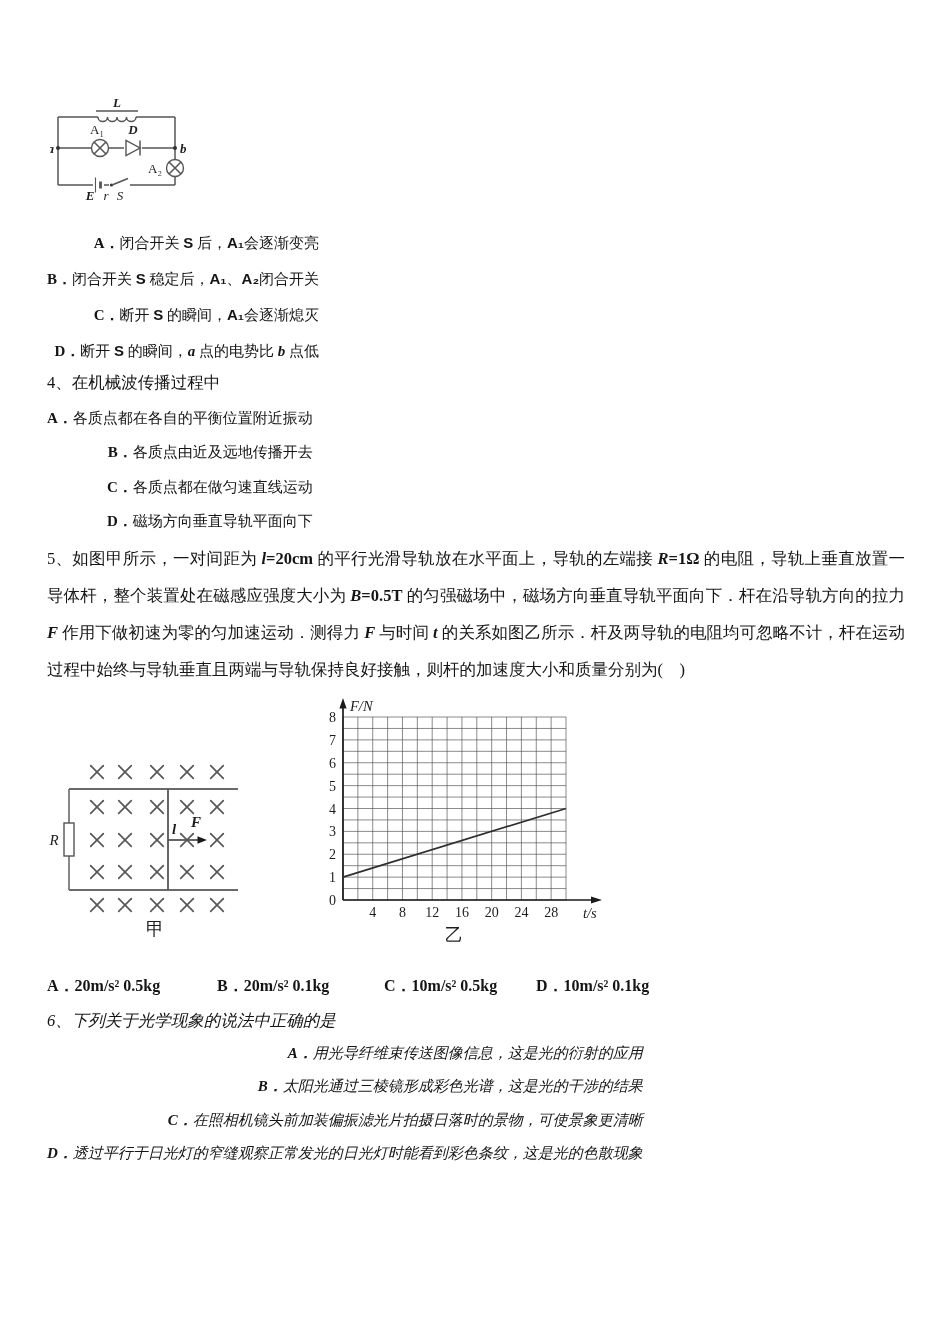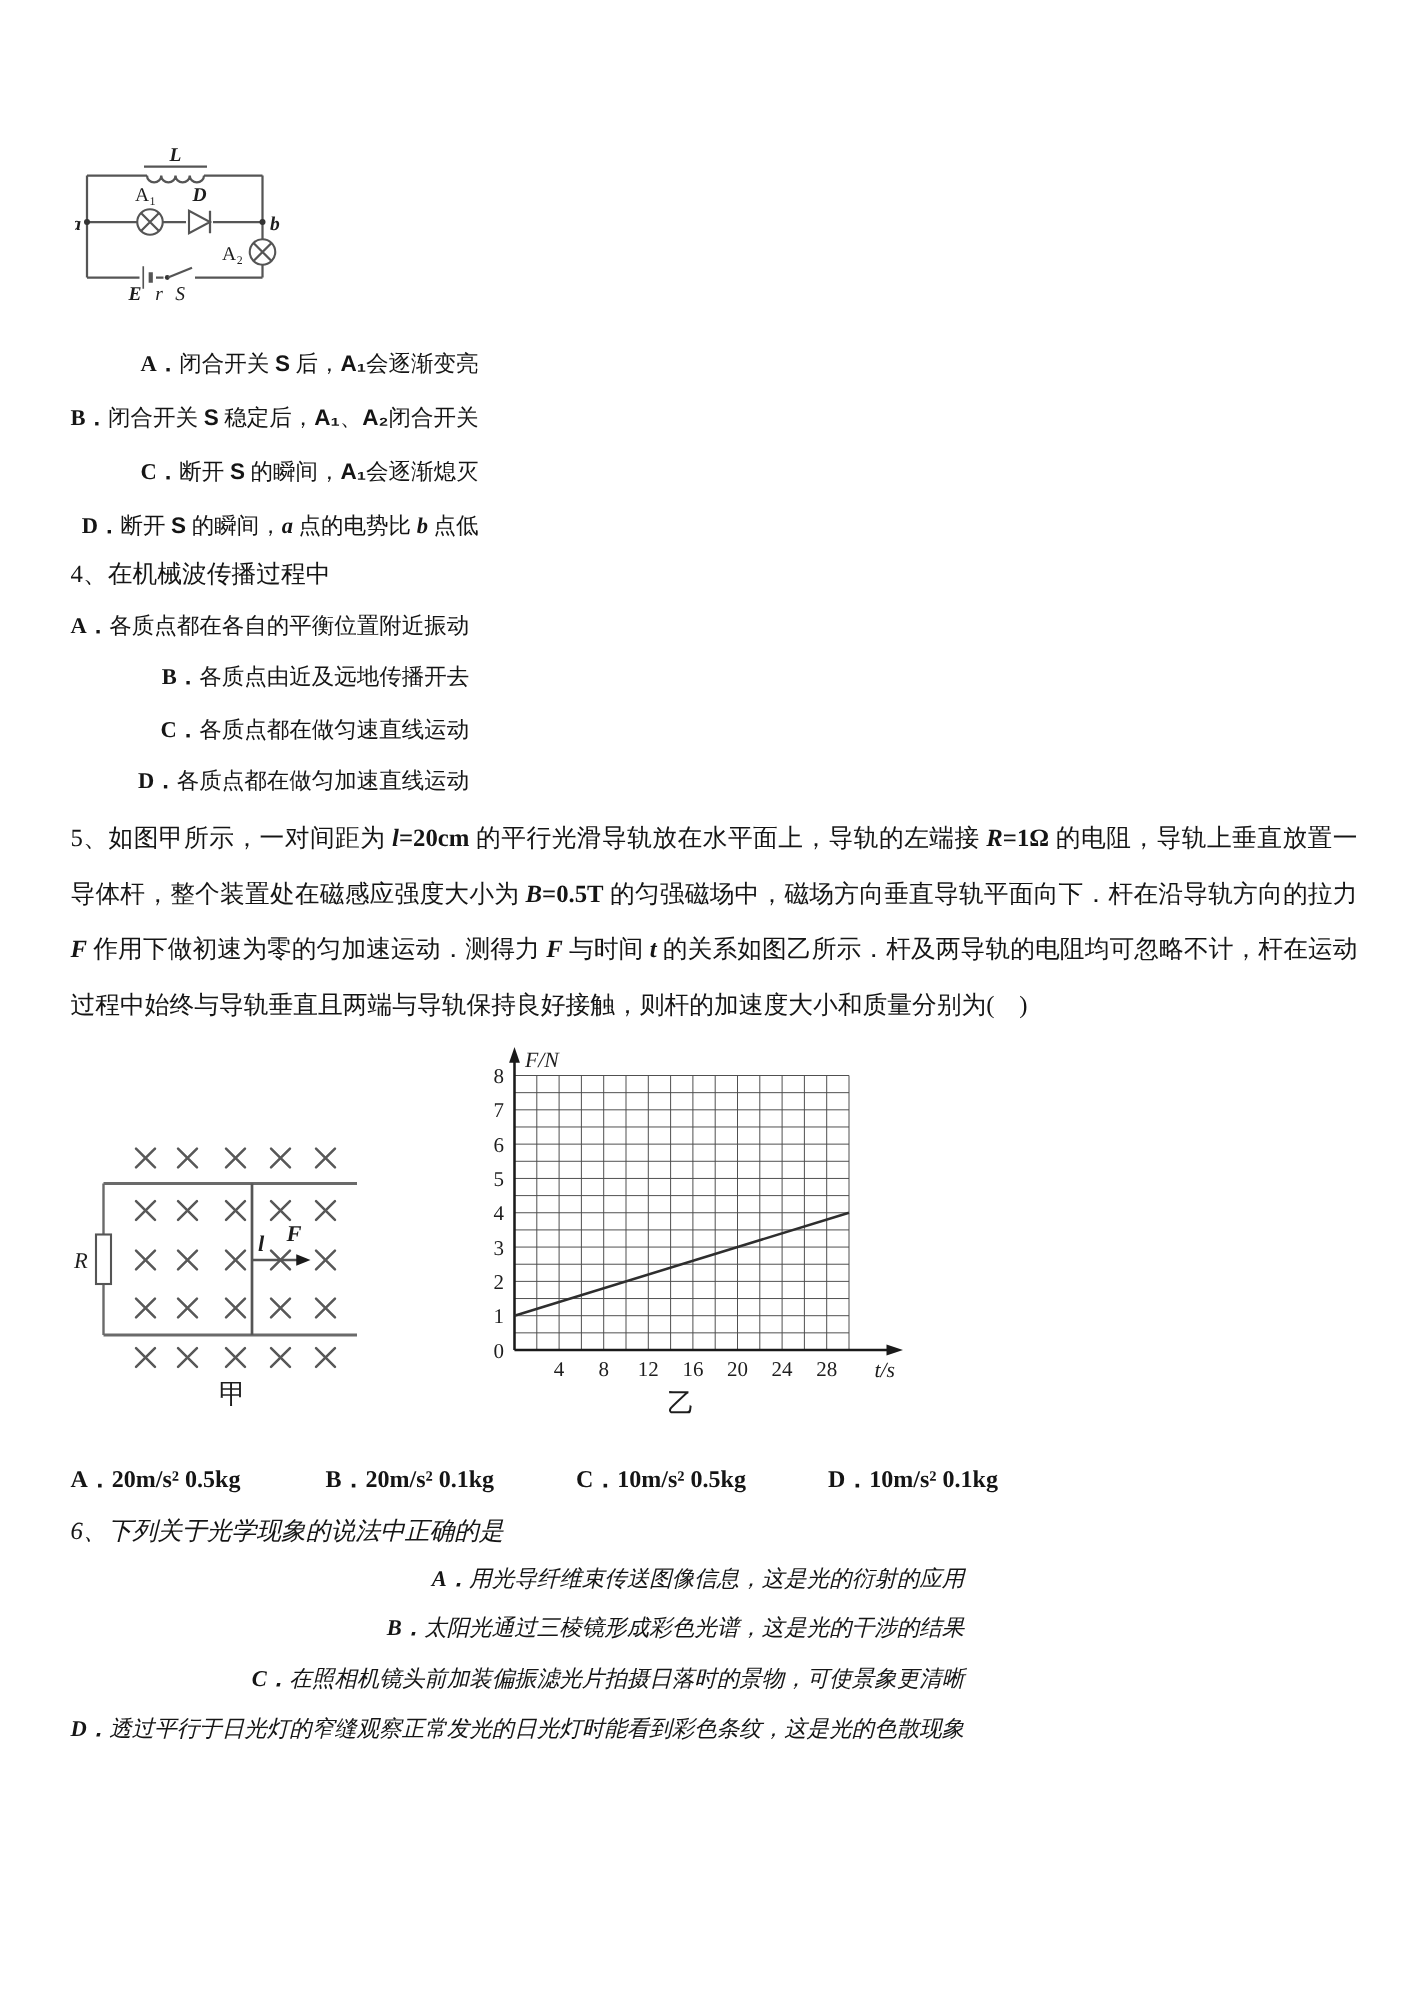--- a/index.html
+++ b/index.html
@@ -98,21 +98,21 @@
     <div class="opt-row"><span class="opt-letter">B．</span><span><span>闭合开关 </span><span class="run-bs">S</span><span> 稳定后，</span><span class="run-bs">A₁</span><span>、</span><span class="run-bs">A₂</span><span>闭合开关</span></span></div>
     <div class="opt-row"><span class="opt-letter">C．</span><span><span>断开 </span><span class="run-bs">S</span><span> 的瞬间，</span><span class="run-bs">A₁</span><span>会逐渐熄灭</span></span></div>
     <div class="opt-row"><span class="opt-letter">D．</span><span><span>断开 </span><span class="run-bs">S</span><span> 的瞬间，</span><span class="run-bi">a</span><span> 点的电势比 </span><span class="run-bi">b</span><span> 点低</span></span></div>
   </div>
 
   <div class="abs" style="left:47px;top:366px;line-height:34.6px;">
     <div class="title-row">4、在机械波传播过程中</div>
     <div class="opt-row"><span class="opt-letter">A．</span><span>各质点都在各自的平衡位置附近振动</span></div>
     <div class="opt-row"><span class="opt-letter">B．</span><span>各质点由近及远地传播开去</span></div>
     <div class="opt-row"><span class="opt-letter">C．</span><span>各质点都在做匀速直线运动</span></div>
-    <div class="opt-row"><span class="opt-letter">D．</span><span>各质点都在做匀加速直线运动</span></div>
+    <div class="opt-row"><span class="opt-letter">D．</span><span>磁场方向垂直导轨平面向下</span></div>
   </div>
 
   <p class="abs stem" style="left:47px;top:540px;width:858px;"><span>5、如图甲所示，一对间距为 </span><span class="run-bi">l</span><span class="run-b">=20cm</span><span> 的平行光滑导轨放在水平面上，导轨的左端接 </span><span class="run-bi">R</span><span class="run-b">=1Ω</span><span> 的电阻，导轨上垂直放置一导体杆，整个装置处在磁感应强度大小为 </span><span class="run-bi">B</span><span class="run-b">=0.5T</span><span> 的匀强磁场中，磁场方向垂直导轨平面向下．杆在沿导轨方向的拉力 </span><span class="run-bi">F</span><span> 作用下做初速为零的匀加速运动．测得力 </span><span class="run-bi">F</span><span> 与时间 </span><span class="run-bi">t</span><span> 的关系如图乙所示．杆及两导轨的电阻均可忽略不计，杆在运动过程中始终与导轨垂直且两端与导轨保持良好接触，则杆的加速度大小和质量分别为(　)</span></p>
 
   <svg class="abs" style="left:45px;top:755px;" width="215" height="190" viewBox="0 0 215 190">
     <g id="crosses">
         <line x1="45.7" y1="10.7" x2="58.3" y2="23.3"></line>
         <line x1="45.7" y1="23.3" x2="58.3" y2="10.7"></line>
         <line x1="73.7" y1="10.7" x2="86.3" y2="23.3"></line>
         <line x1="73.7" y1="23.3" x2="86.3" y2="10.7"></line>
@@ -239,21 +239,21 @@
       <text x="27" y="16" class="axlbl">F/N</text>
       <text x="260" y="223" class="axlbl">t/s</text>
       <text x="131" y="246" class="cap" text-anchor="middle">乙</text>
       <polyline points="20,182.125 243,113.5" class="dataline"></polyline>
     </svg>
 
   <div class="abs" style="left:0;top:976px;width:796px;height:24px;">
     <span class="abs q5opt" style="left:47px;"><span>A．</span><span>20m/s²  0.5kg</span></span>
     <span class="abs q5opt" style="left:217px;"><span>B．</span><span>20m/s²  0.1kg</span></span>
     <span class="abs q5opt" style="left:384px;"><span>C．</span><span>10m/s²  0.5kg</span></span>
-    <span class="abs q5opt" style="left:552px;"><span>D．</span><span>10m/s²  0.1kg</span></span>
+    <span class="abs q5opt" style="left:536px;"><span>D．</span><span>10m/s²  0.1kg</span></span>
   </div>
 
   <div class="abs" style="left:47px;top:1004px;line-height:33.2px;font-style:italic;">
     <div class="title-row">6、下列关于光学现象的说法中正确的是</div>
     <div class="opt-row"><span class="opt-letter">A．</span><span>用光导纤维束传送图像信息，这是光的衍射的应用</span></div>
     <div class="opt-row"><span class="opt-letter">B．</span><span>太阳光通过三棱镜形成彩色光谱，这是光的干涉的结果</span></div>
     <div class="opt-row"><span class="opt-letter">C．</span><span>在照相机镜头前加装偏振滤光片拍摄日落时的景物，可使景象更清晰</span></div>
     <div class="opt-row"><span class="opt-letter">D．</span><span>透过平行于日光灯的窄缝观察正常发光的日光灯时能看到彩色条纹，这是光的色散现象</span></div>
   </div>
 

